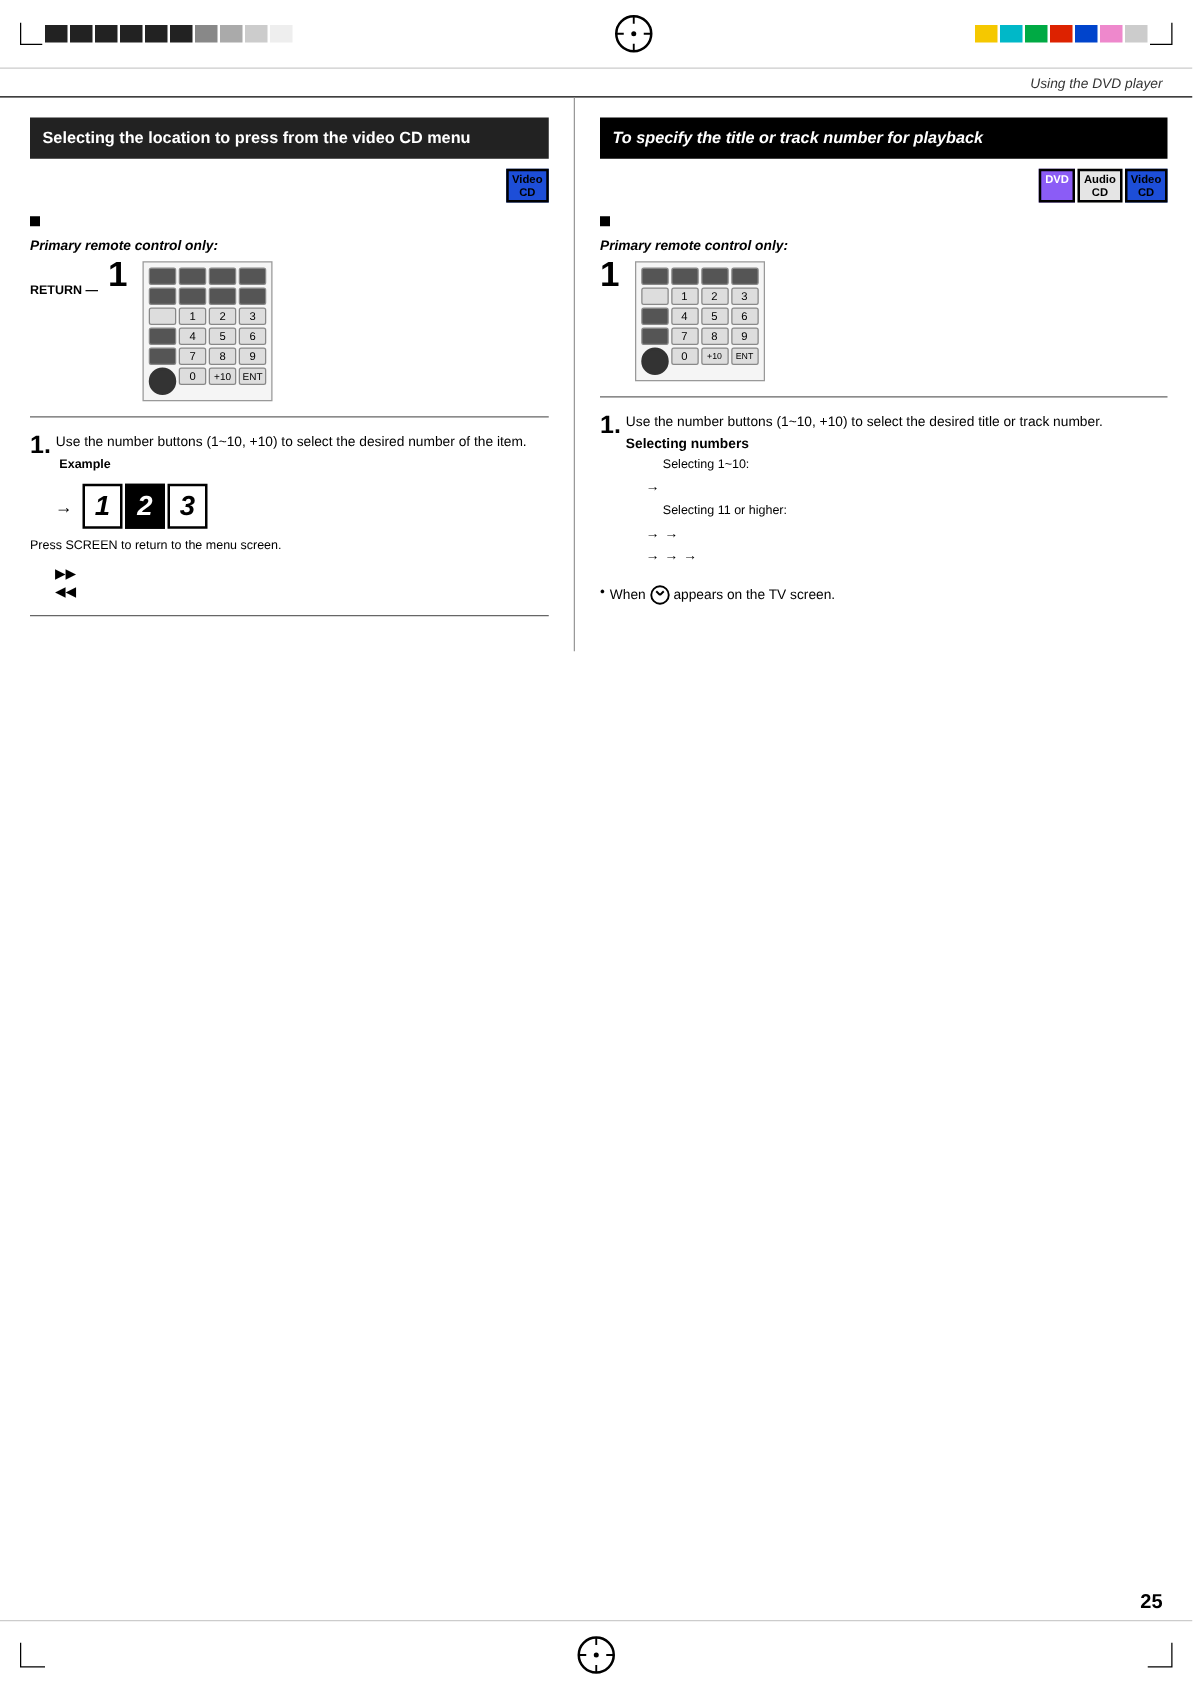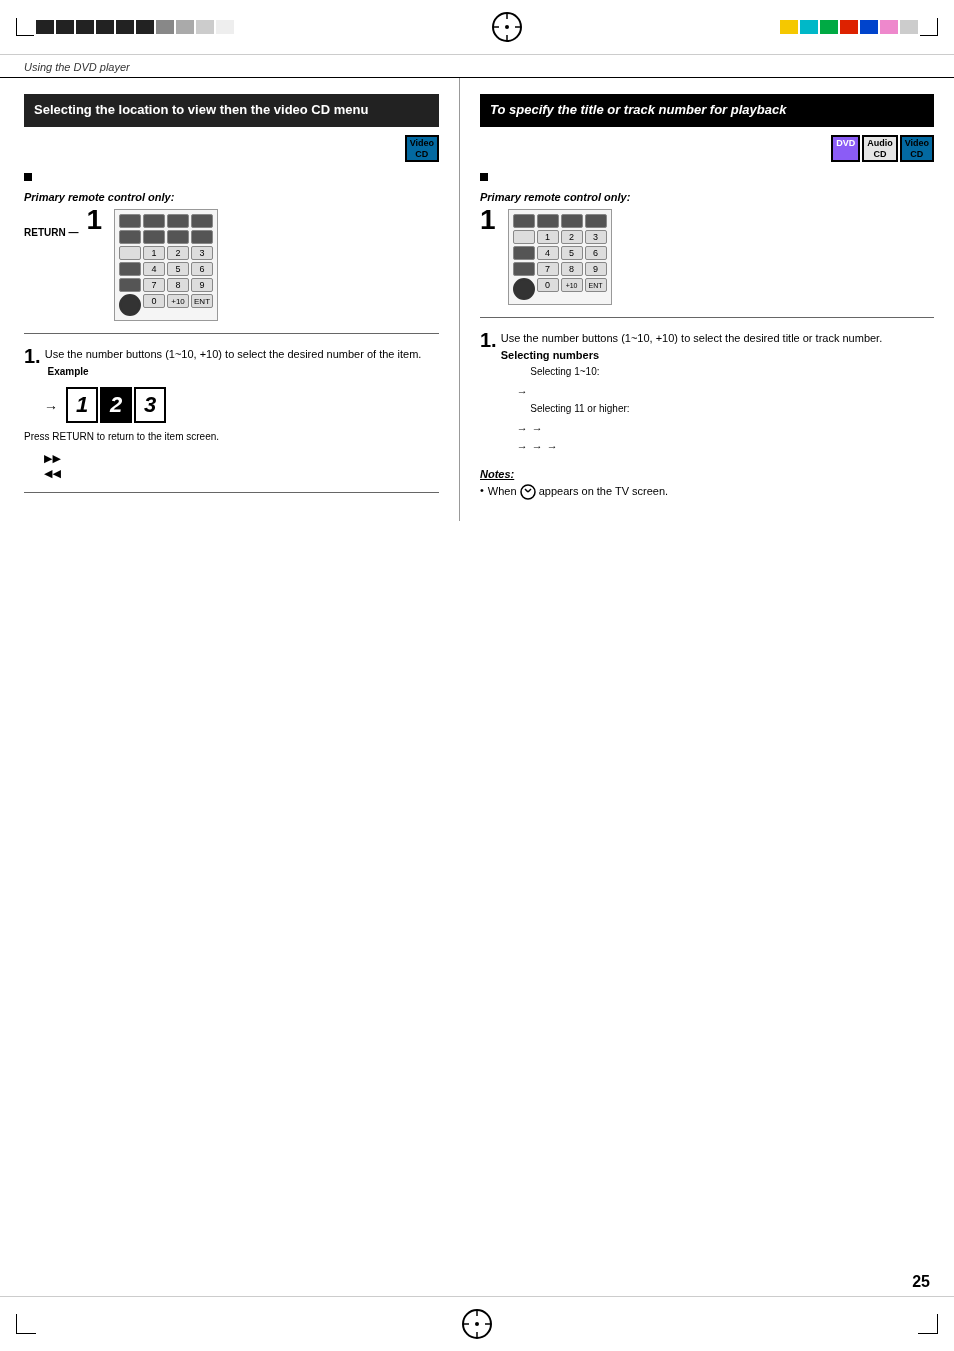--- a/index.html
+++ b/index.html
@@ -48,21 +48,21 @@
     }
     .color-block-yellow { background: #f5c800; height: 14px; width: 18px; }
     .color-block-cyan { background: #00b8c8; height: 14px; width: 18px; }
     .color-block-green { background: #00aa44; height: 14px; width: 18px; }
     .color-block-red { background: #dd2200; height: 14px; width: 18px; }
     .color-block-blue { background: #0044cc; height: 14px; width: 18px; }
     .color-block-pink { background: #ee88cc; height: 14px; width: 18px; }
     .color-block-ltgray { background: #cccccc; height: 14px; width: 18px; }
 
     .page-header {
-      text-align: left;
+      text-align: right;
       padding: 6px 24px 4px;
       font-style: italic;
       font-size: 11px;
       color: #333;
       border-bottom: 1px solid #000;
     }
 
     .main-content {
       display: flex;
       gap: 0;
@@ -111,21 +111,21 @@
     }
 
     .badge {
       border: 2px solid #000;
       font-size: 9px;
       font-weight: bold;
       padding: 1px 3px;
       line-height: 1.2;
       text-align: center;
     }
-    .badge-video { background: #0369a1; color: #000; }
+    .badge-video { background: #1d4ed8; color: #000; }
     .badge-dvd { background: #8b5cf6; color: #fff; }
     .badge-audio { background: #e5e5e5; color: #000; }
 
     .bullet-line {
       display: flex;
       align-items: flex-start;
       margin: 6px 0;
       font-size: 11px;
     }
     .bullet-square {
@@ -370,21 +370,21 @@
 
 <div class="page-header">
   <span>Using the DVD player</span>
 </div>
 
 <div class="main-content">
 
   <div class="left-col">
 
     <div class="section-title-box">
-      <span>Selecting the location to view then the video CD menu</span>
+      <span>Selecting the location to press from the video CD menu</span>
     </div>
 
     <div class="badge-row">
       <div class="badge badge-video">Video<br>CD</div>
     </div>
 
     <div class="bullet-line">
       <span class="bullet-square"></span>
       <span></span>
     </div>
@@ -462,21 +462,21 @@
         <div class="digit-box digit-box-filled" style="background:#000;color:#fff;">
             <em>2</em>
           </div>
         <div class="digit-box digit-box-filled">
             <em>3</em>
           </div>
       </div>
     </div>
 
     <div class="press-return">
-      <span>Press RETURN to return to the item screen.</span>
+      <span>Press SCREEN to return to the menu screen.</span>
     </div>
 
     <div class="skip-icons">
       <span>▶▶</span>
       <span>◀◀</span>
     </div>
 
     <hr class="divider">
 
 
@@ -568,23 +568,20 @@
         </div>
         <div class="arrow-chain">
           <span>→</span>
           <span>→</span>
           <span>→</span>
         </div>
       </div>
     </div>
 
     <div class="notes-section">
-      <div class="notes-label">
-        <span>Notes:</span>
-      </div>
       <div class="note-item">
         <span>•</span>
         <span>When
           <svg width="16" height="16" style="vertical-align:middle;display:inline;">
             <circle cx="8" cy="8" r="7" fill="none" stroke="#000" stroke-width="1.5"></circle>
             <line x1="5" y1="5" x2="8" y2="8" stroke="#000" stroke-width="1.5"></line>
             <line x1="11" y1="5" x2="8" y2="8" stroke="#000" stroke-width="1.5"></line>
           </svg>
           appears on the TV screen.
         </span>

